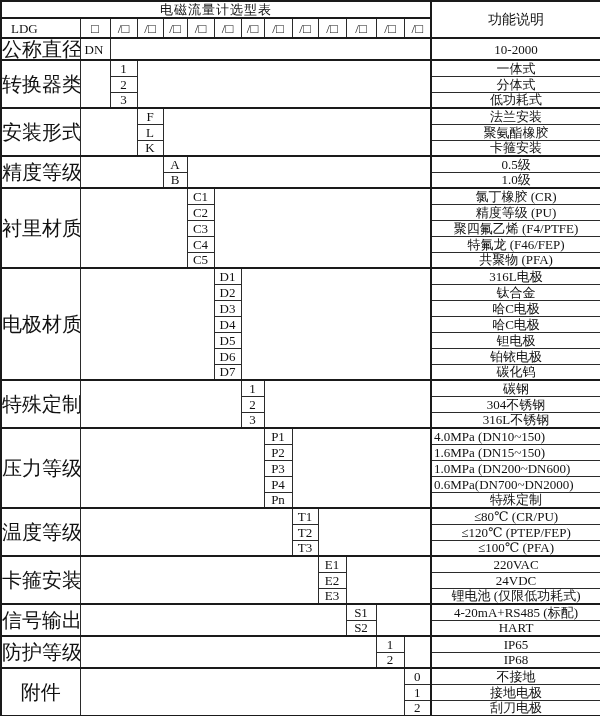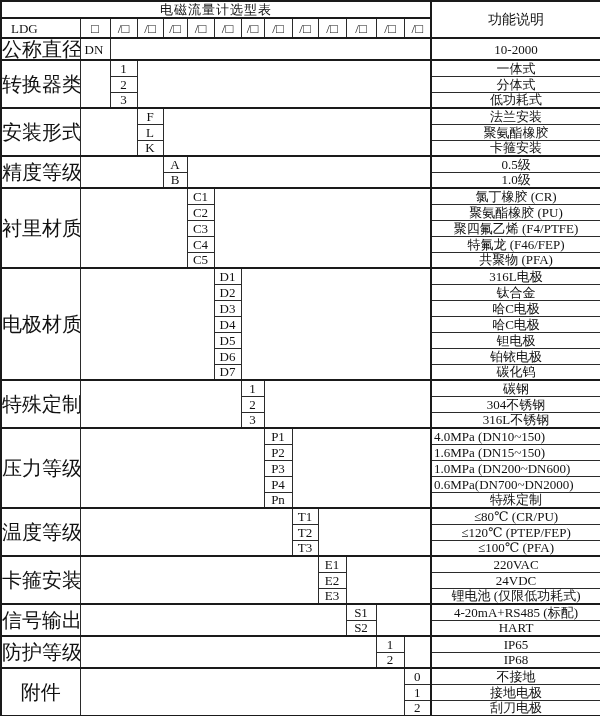--- a/index.html
+++ b/index.html
@@ -127,21 +127,21 @@
         </tr>
         <tr class="sec-top" style="height: 16px;">
           <td class="cat-label" rowspan="5">衬里材质</td>
           <td class="spacer" colspan="4" rowspan="5"></td>
           <td class="code-cell">C1</td>
           <td class="spacer" colspan="8" rowspan="5"></td>
           <td class="desc-cell">氯丁橡胶 (CR)</td>
         </tr>
         <tr style="height: 16px;">
           <td class="code-cell">C2</td>
-          <td class="desc-cell">聚氨酯橡胶 (PU)</td>
+          <td class="desc-cell">精度等级 (PU)</td>
         </tr>
         <tr style="height: 16px;">
           <td class="code-cell">C3</td>
           <td class="desc-cell">聚四氟乙烯 (F4/PTFE)</td>
         </tr>
         <tr style="height: 16px;">
           <td class="code-cell">C4</td>
           <td class="desc-cell">特氟龙 (F46/FEP)</td>
         </tr>
         <tr style="height: 16px;">

